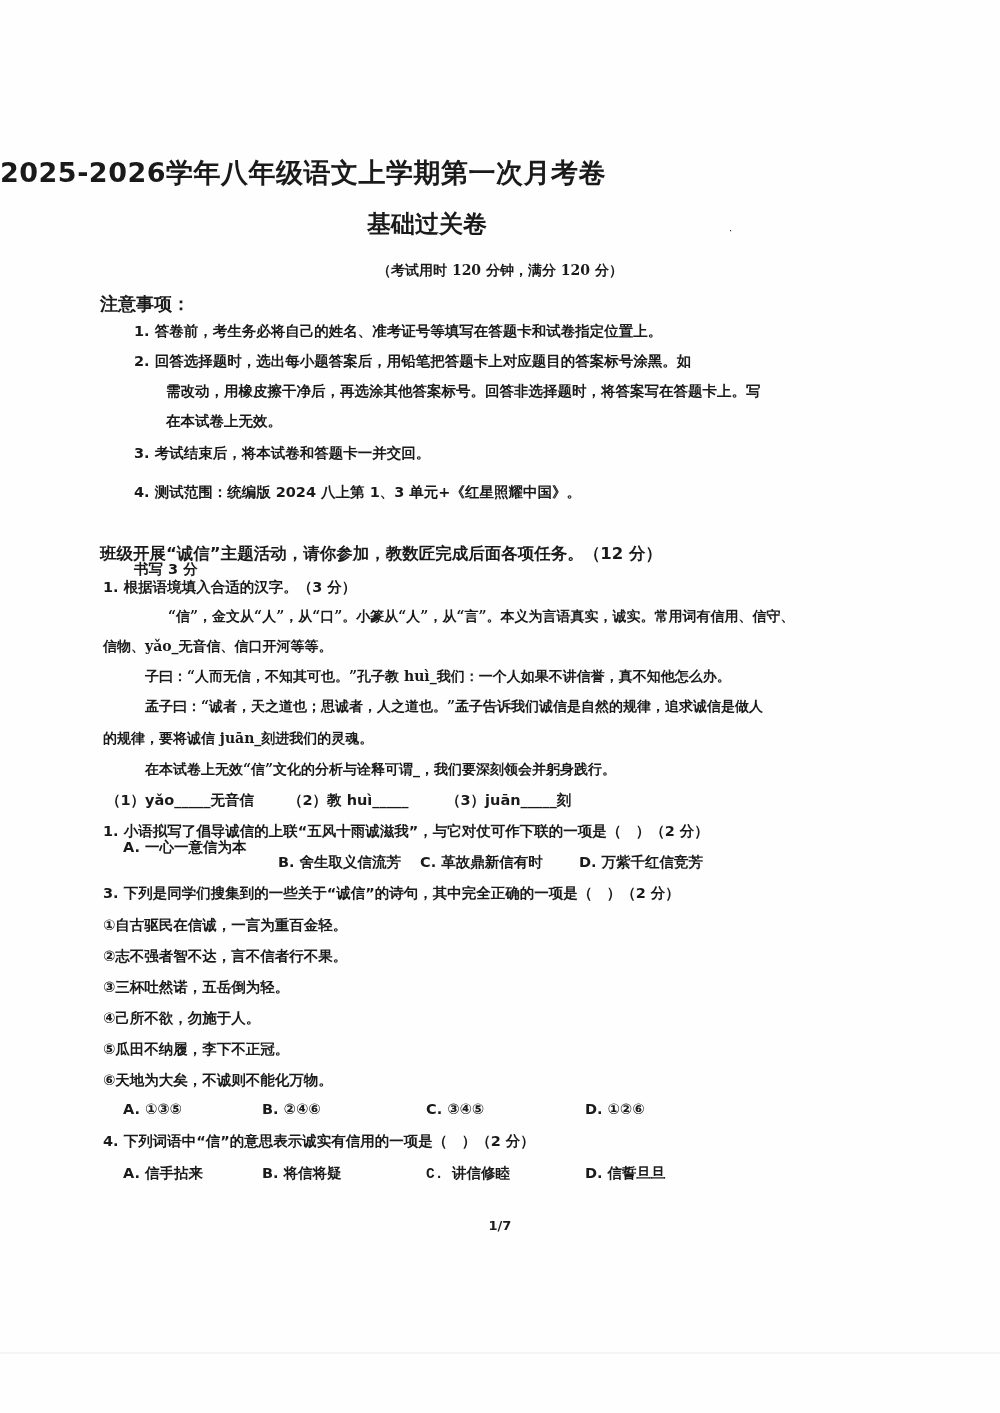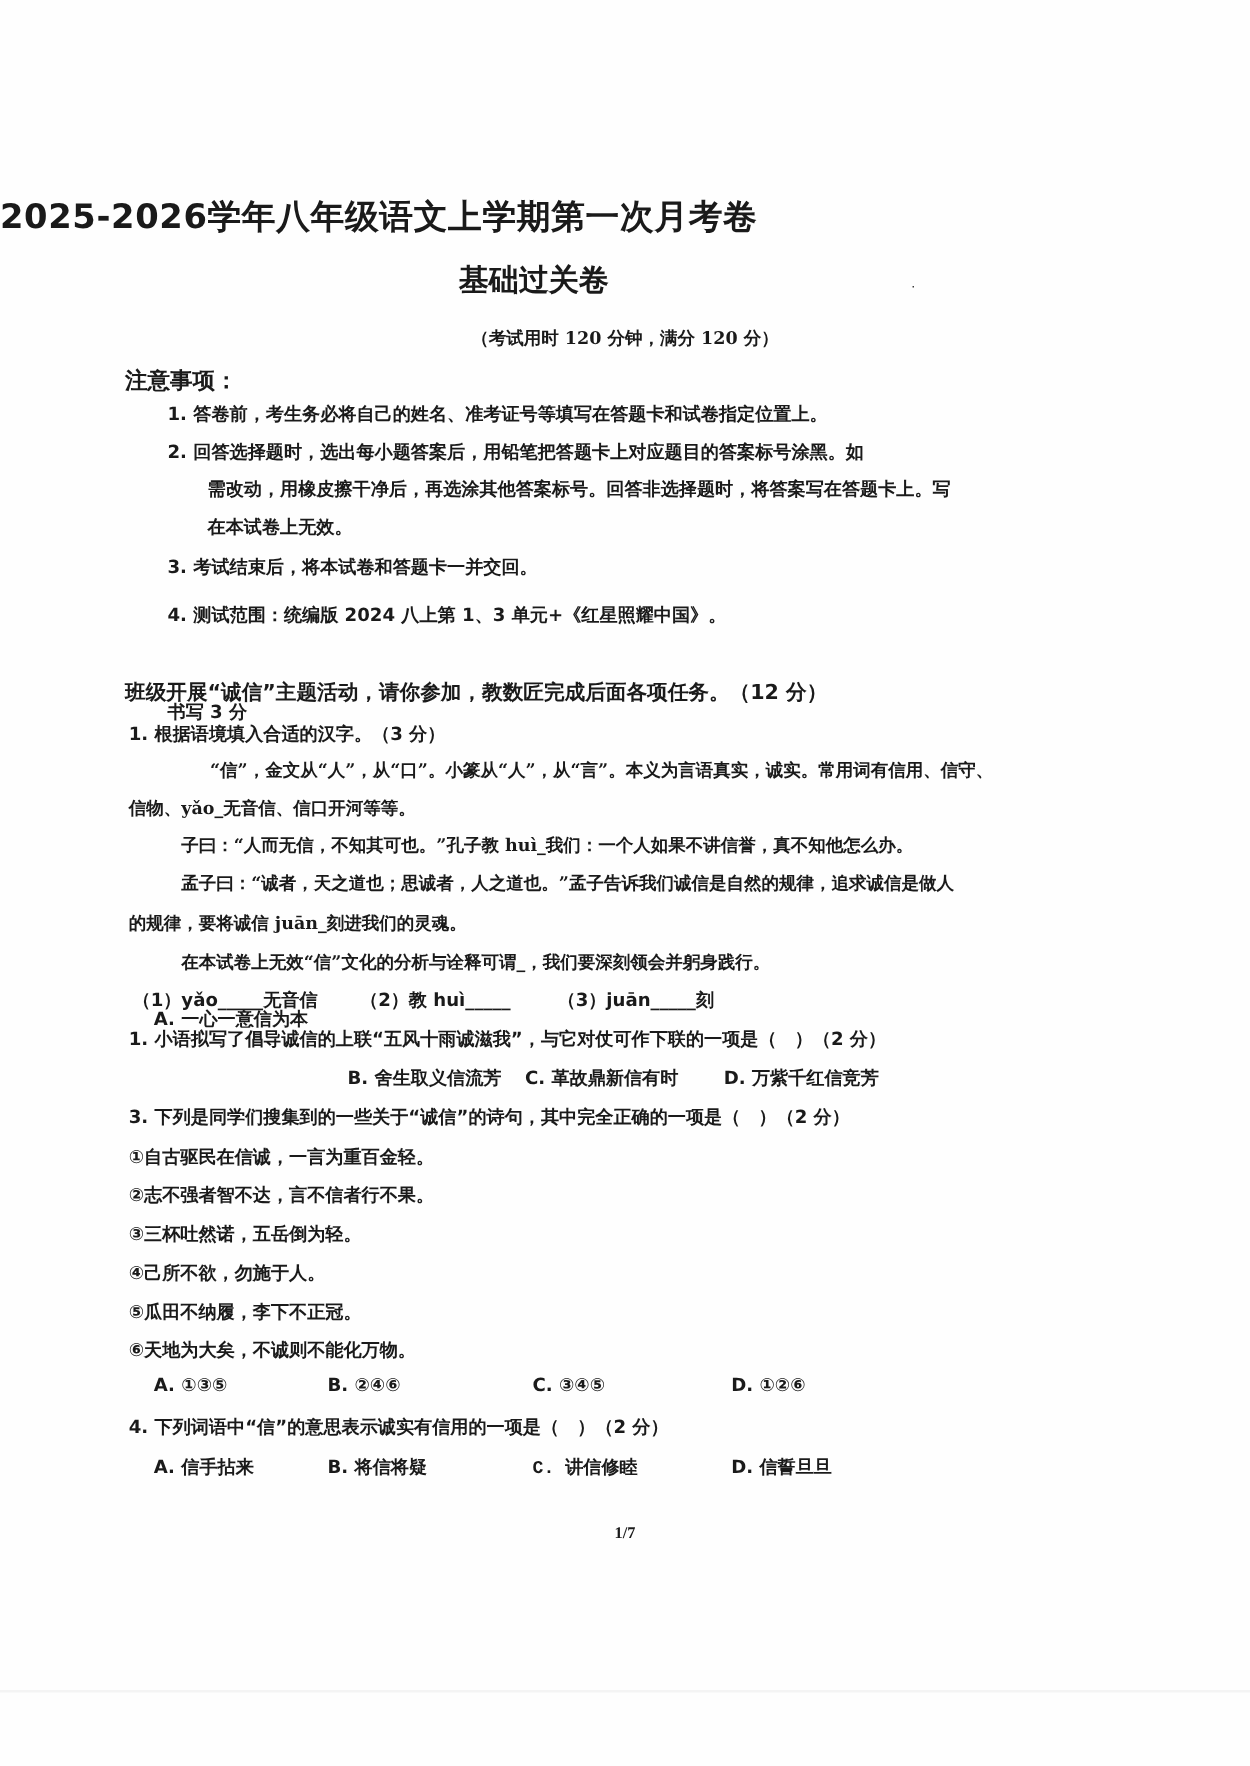--- a/index.html
+++ b/index.html
@@ -11,21 +11,21 @@
   .title { left: 0; width: 1000px; top: 155px; font-size: 27px; font-weight: bold; letter-spacing: 0.5px; }
   .subtitle { left: 0; width: 854px; text-align: center; top: 208px; font-size: 24px; font-weight: bold; }
   .dot { left: 729px; top: 225px; font-size: 10px; }
   .meta { left: 0; width: 1000px; text-align: center; top: 262px; font-size: 14px; font-weight: bold; font-family: "DejaVu Serif", serif; }
   .notice-head { left: 100px; top: 292px; font-size: 18px; font-weight: bold; }
   .n { font-size: 14.5px; font-weight: bold; }
   .q { font-size: 14.5px; font-weight: bold; }
   .serif { font-family: "DejaVu Serif", serif; font-size: 14px; font-weight: bold; }
   .section { font-size: 16.5px; font-weight: bold; left: 100px; top: 543px; }
   .opt { font-size: 14.5px; font-weight: bold; }
-  .pagenum { left: 0; width: 1000px; text-align: center; top: 1218px; font-size: 13px; font-weight: bold; font-family: Liberation Serif, serif; }
+  .pagenum { left: 0; width: 1000px; text-align: center; top: 1218px; font-size: 13px; font-weight: bold; }
   .fold { left: 0; top: 1352px; width: 1000px; height: 2px; background: #f4f4f4; }
 </style>
 </head>
 <body>
 
 <div class="abs title">2025-2026学年八年级语文上学期第一次月考卷</div>
 <div class="abs subtitle">基础过关卷</div>
 <div class="abs dot">·</div>
 <div class="abs meta">（考试用时 120 分钟，满分 120 分）</div>
 
@@ -45,21 +45,21 @@
 <div class="abs serif" style="left:103px;top:638px;">信物、yǎo_无音信、信口开河等等。</div>
 <div class="abs serif" style="left:145px;top:668px;">子曰：“人而无信，不知其可也。”孔子教 huì_我们：一个人如果不讲信誉，真不知他怎么办。</div>
 <div class="abs serif" style="left:145px;top:698px;">孟子曰：“诚者，天之道也；思诚者，人之道也。”孟子告诉我们诚信是自然的规律，追求诚信是做人</div>
 <div class="abs serif" style="left:103px;top:730px;">的规律，要将诚信 juān_刻进我们的灵魂。</div>
 <div class="abs serif" style="left:145px;top:761px;">在本试卷上无效“信”文化的分析与诠释可谓_，我们要深刻领会并躬身践行。</div>
 <div class="abs opt" style="left:106px;top:791px;">（1）yǎo_____无音信</div>
 <div class="abs opt" style="left:288px;top:791px;">（2）教 huì_____</div>
 <div class="abs opt" style="left:446px;top:791px;">（3）juān_____刻</div>
 
 <div class="abs q" style="left:103px;top:822px;">1. 小语拟写了倡导诚信的上联“五风十雨诚滋我”，与它对仗可作下联的一项是（　）（2 分）</div>
-<div class="abs opt" style="left:123px;top:806px;text-align:right;">A. 一心一意信为本</div>
+<div class="abs opt" style="left:123px;top:838px;text-align:right;">A. 一心一意信为本</div>
 <div class="abs opt" style="left:278px;top:853px;text-align:right;">B. 舍生取义信流芳</div>
 <div class="abs opt" style="left:420px;top:853px;">C. 革故鼎新信有时</div>
 <div class="abs opt" style="left:579px;top:853px;">D. 万紫千红信竞芳</div>
 
 <div class="abs q" style="left:103px;top:884px;">3. 下列是同学们搜集到的一些关于“诚信”的诗句，其中完全正确的一项是（　）（2 分）</div>
 <div class="abs opt" style="left:103px;top:916px;">①自古驱民在信诚，一言为重百金轻。</div>
 <div class="abs opt" style="left:103px;top:947px;text-align:right;">②志不强者智不达，言不信者行不果。</div>
 <div class="abs opt" style="left:103px;top:978px;">③三杯吐然诺，五岳倒为轻。</div>
 <div class="abs opt" style="left:103px;top:1009px;">④己所不欲，勿施于人。</div>
 <div class="abs opt" style="left:103px;top:1040px;">⑤瓜田不纳履，李下不正冠。</div>

